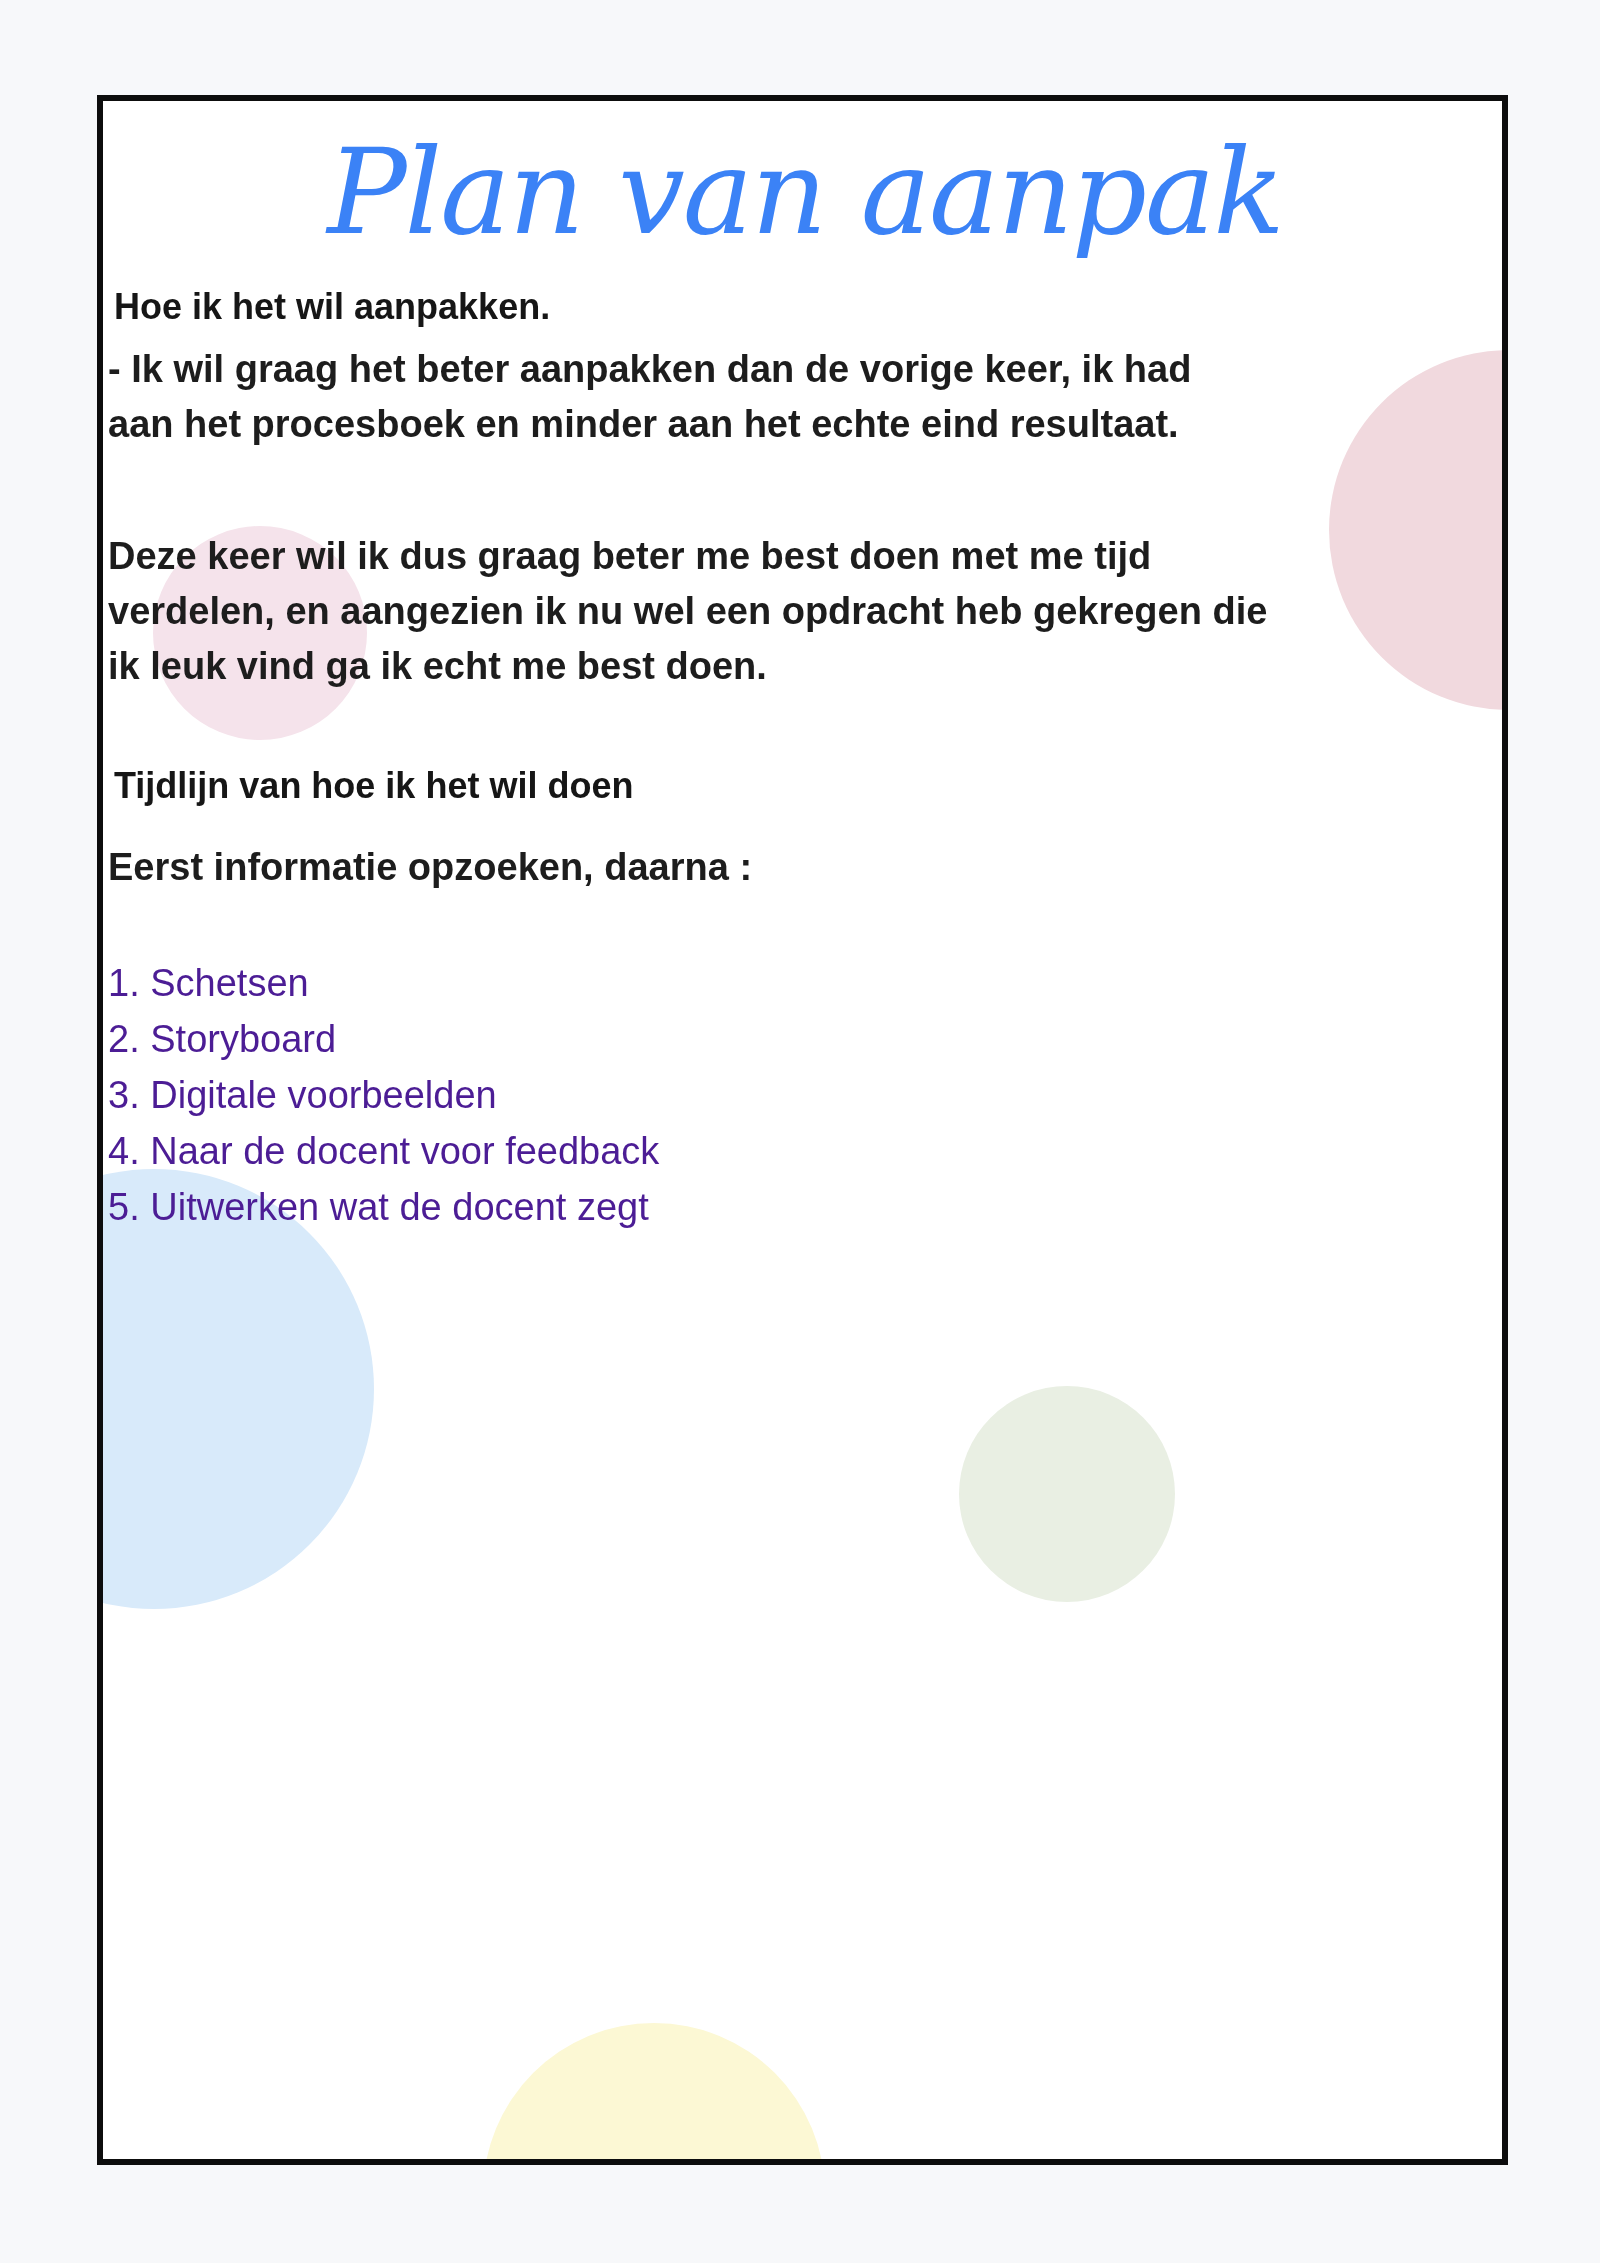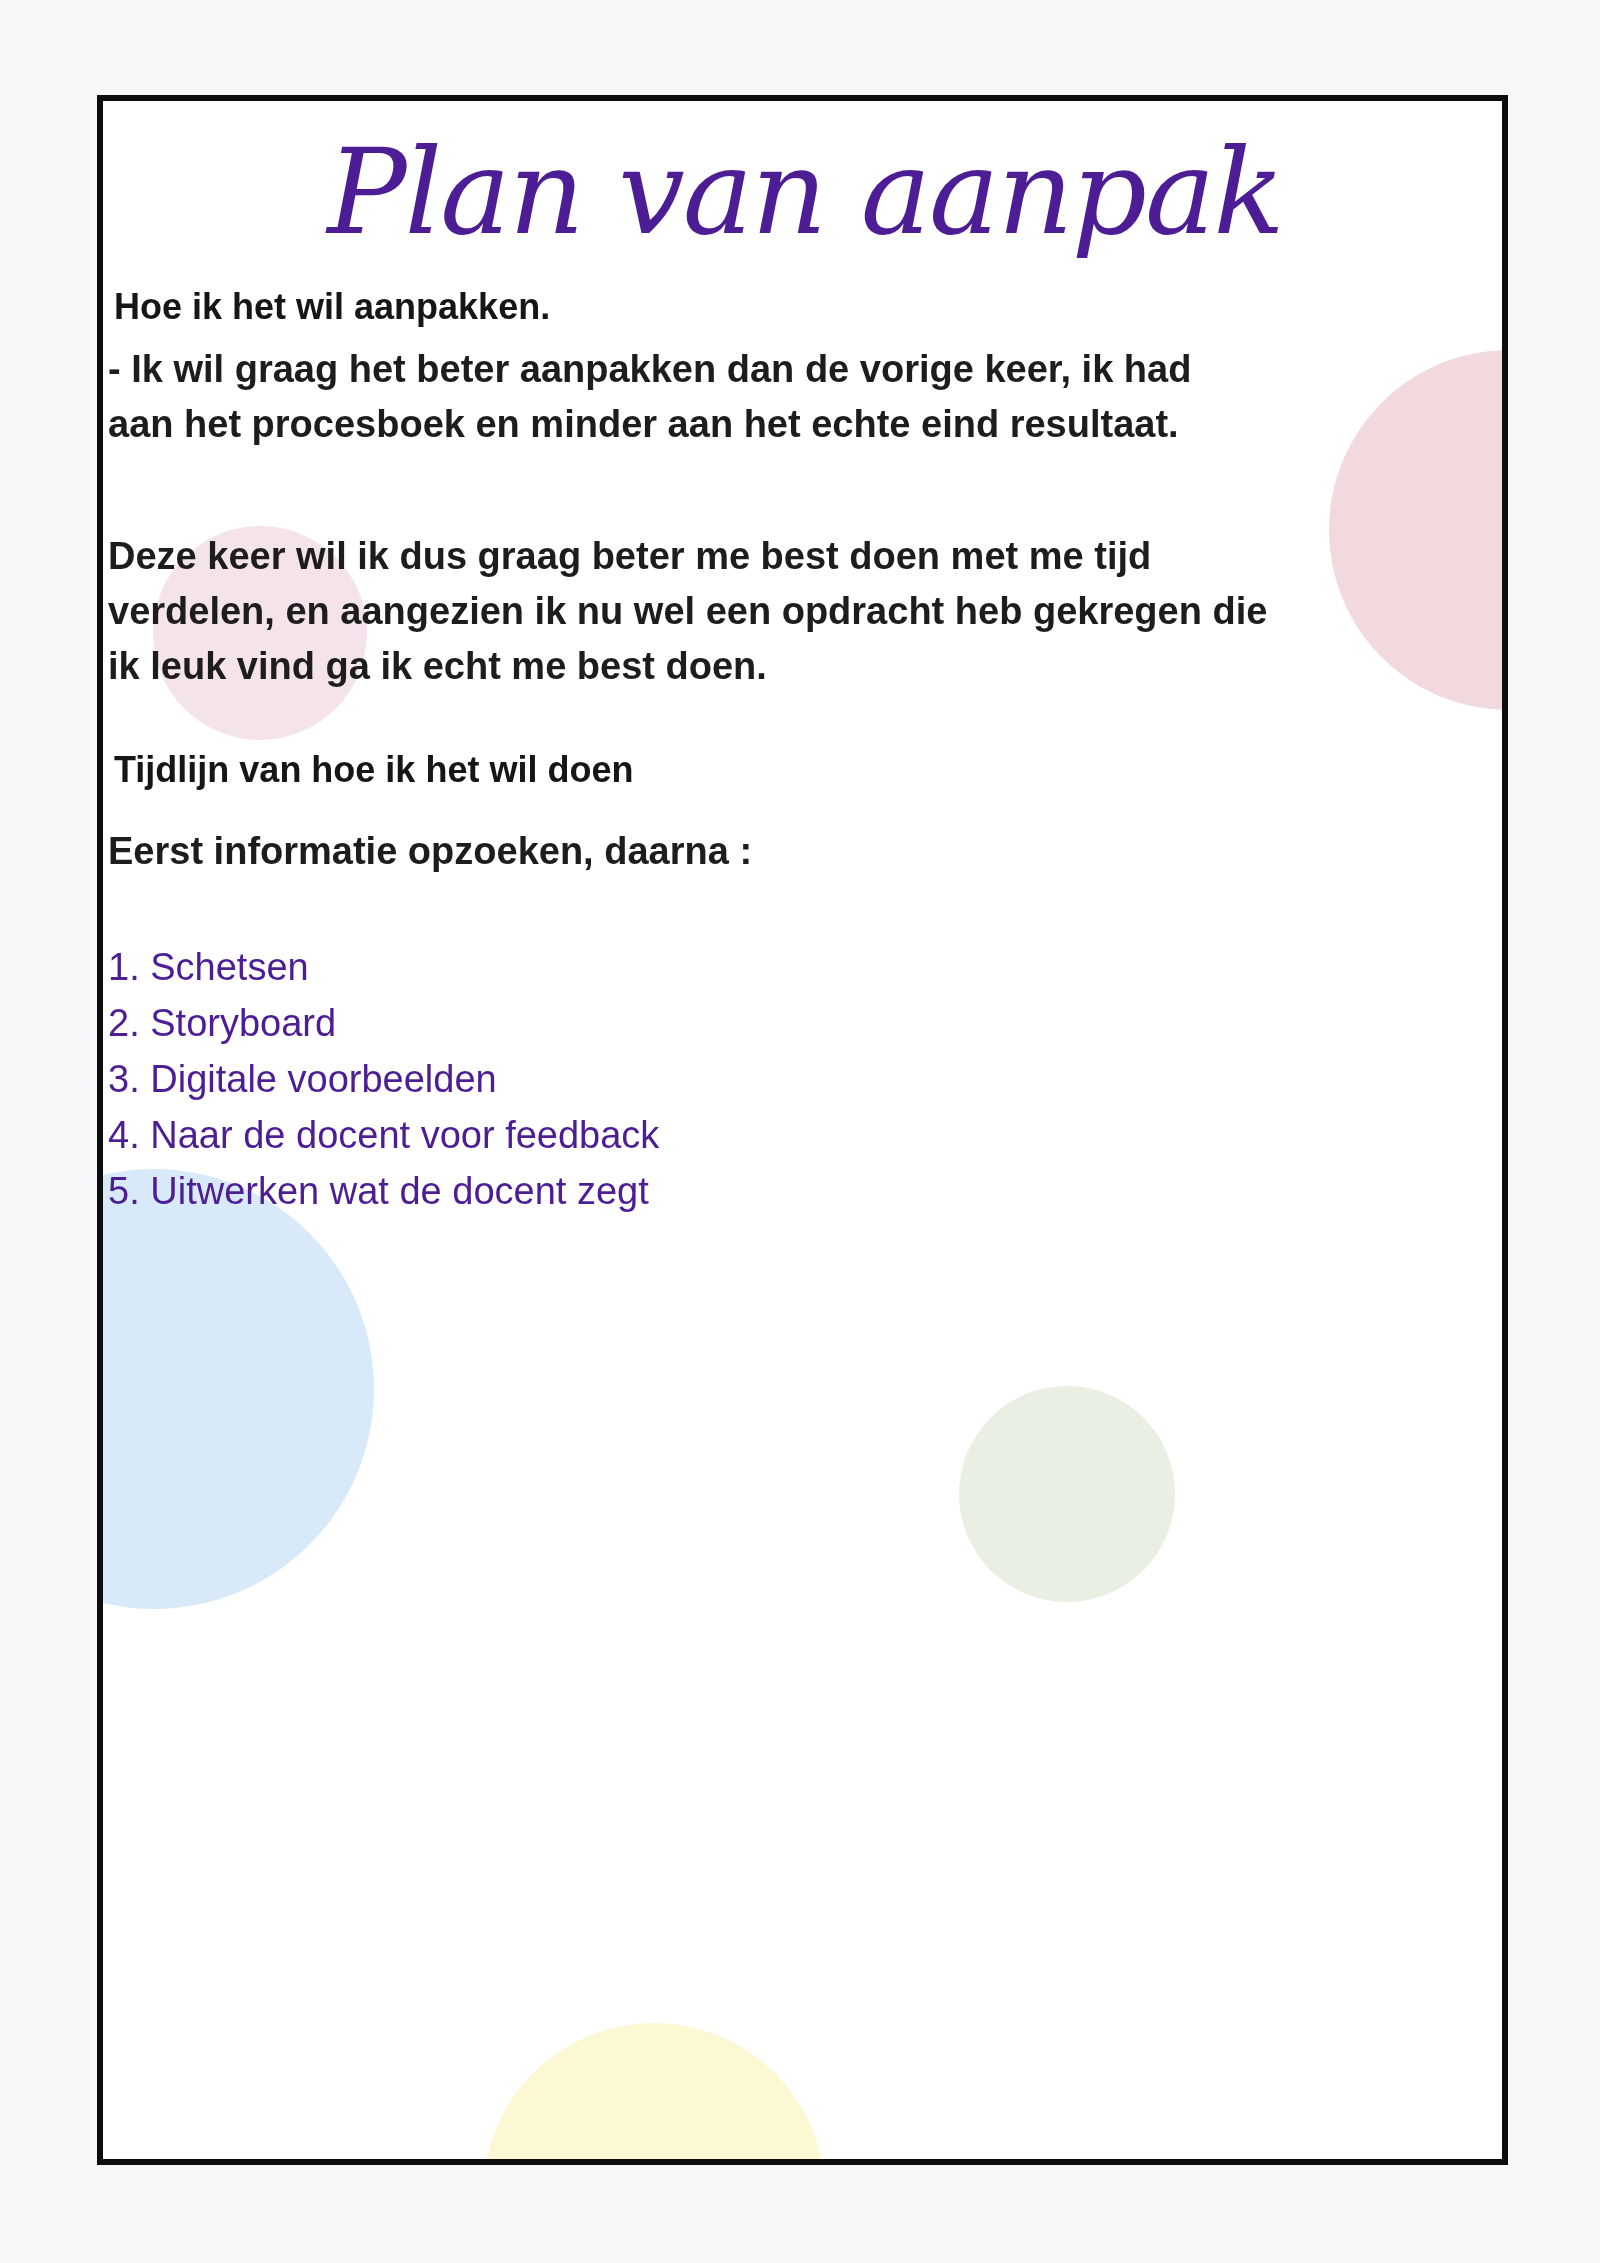--- a/index.html
+++ b/index.html
@@ -41,32 +41,32 @@
     z-index: 1;
     padding-left: 5px;
   }
   .title {
     margin-top: 16px;
     text-align: center;
     font-family: "DejaVu Serif", serif;
     font-style: italic;
     font-size: 118px;
     line-height: 150px;
-    color: #4c1d95;
+    color: #3b82f6;
     letter-spacing: -2px;
   }
   .heading {
     margin: 0 0 0 6px;
     font-size: 36px;
     font-weight: bold;
     line-height: 40px;
     color: #161616;
   }
   .h1 { margin-top: 20px; }
-  .h2 { margin-top: 56px; }
+  .h2 { margin-top: 72px; }
   .para {
     margin: 0;
     font-size: 38px;
     font-weight: bold;
     line-height: 55px;
     color: #1d1d1d;
   }
   .p1 { margin-top: 15px; }
   .p2 { margin-top: 77px; }
   .intro-line { margin-top: 34px; }

